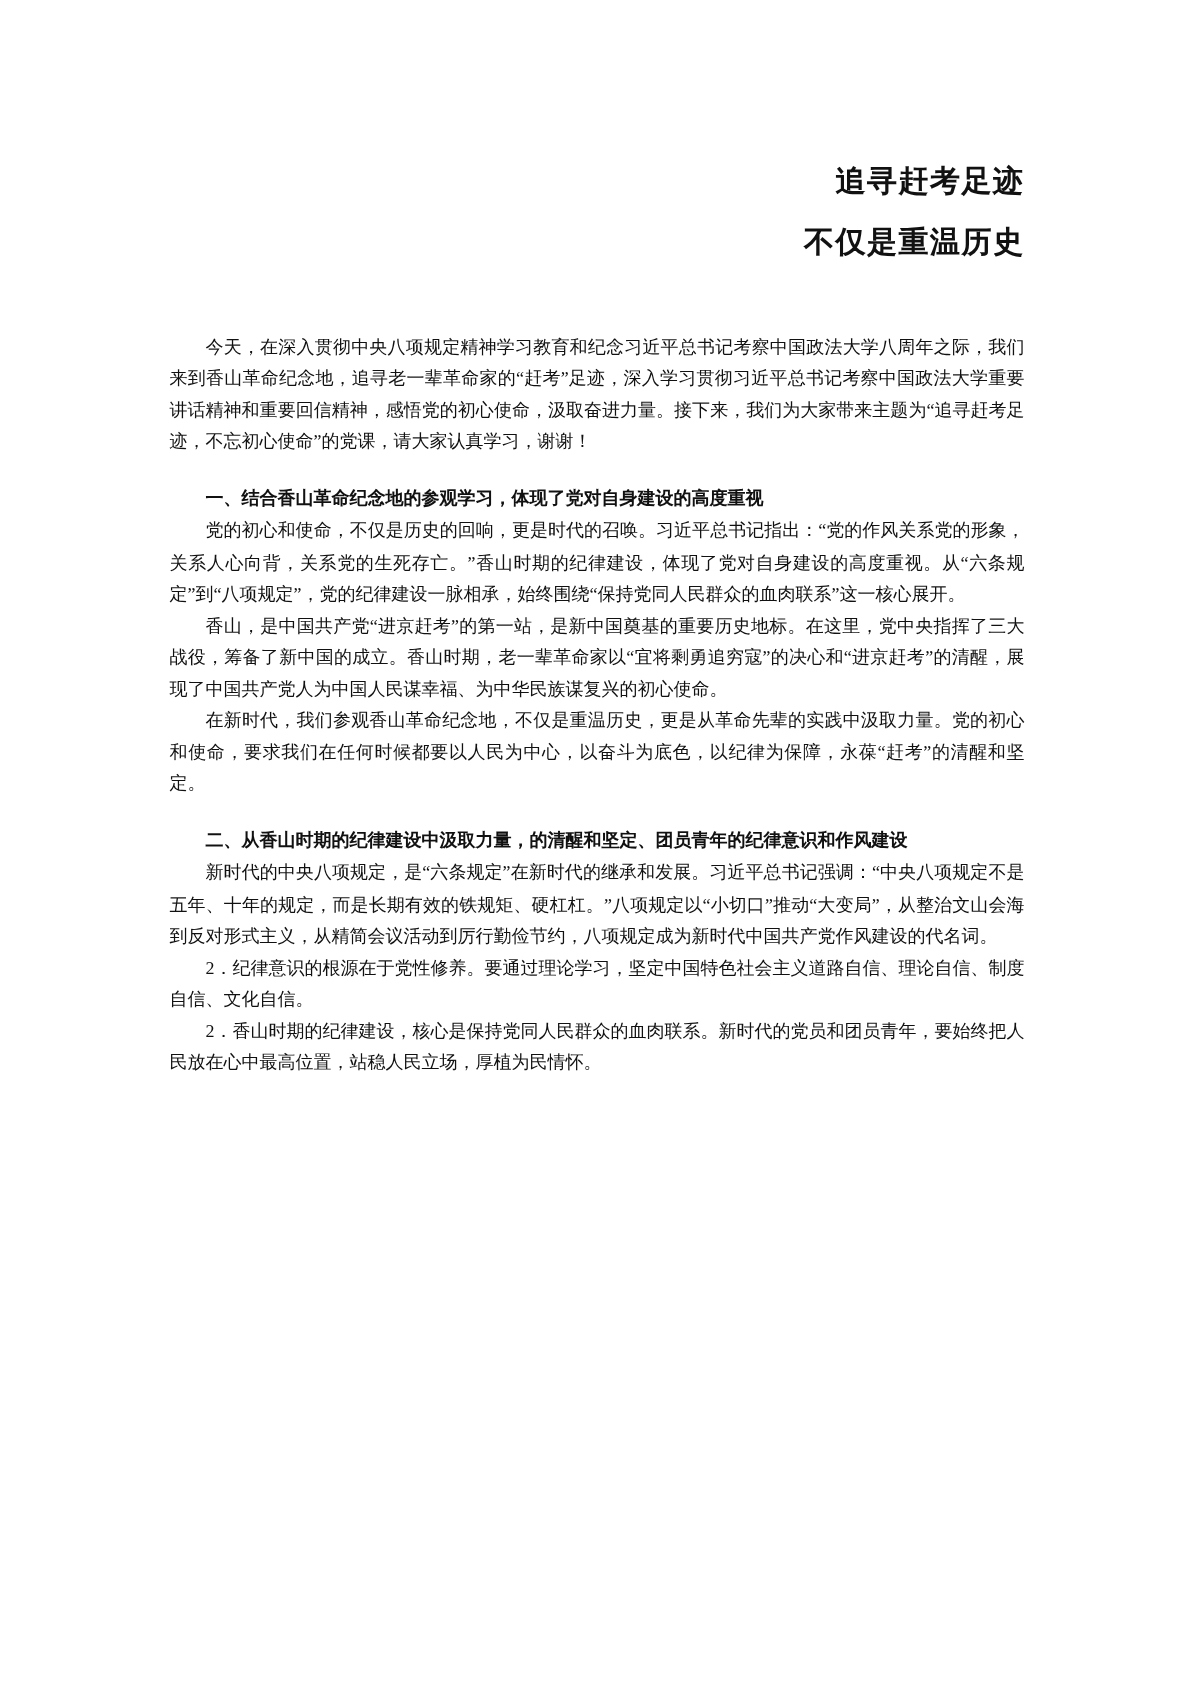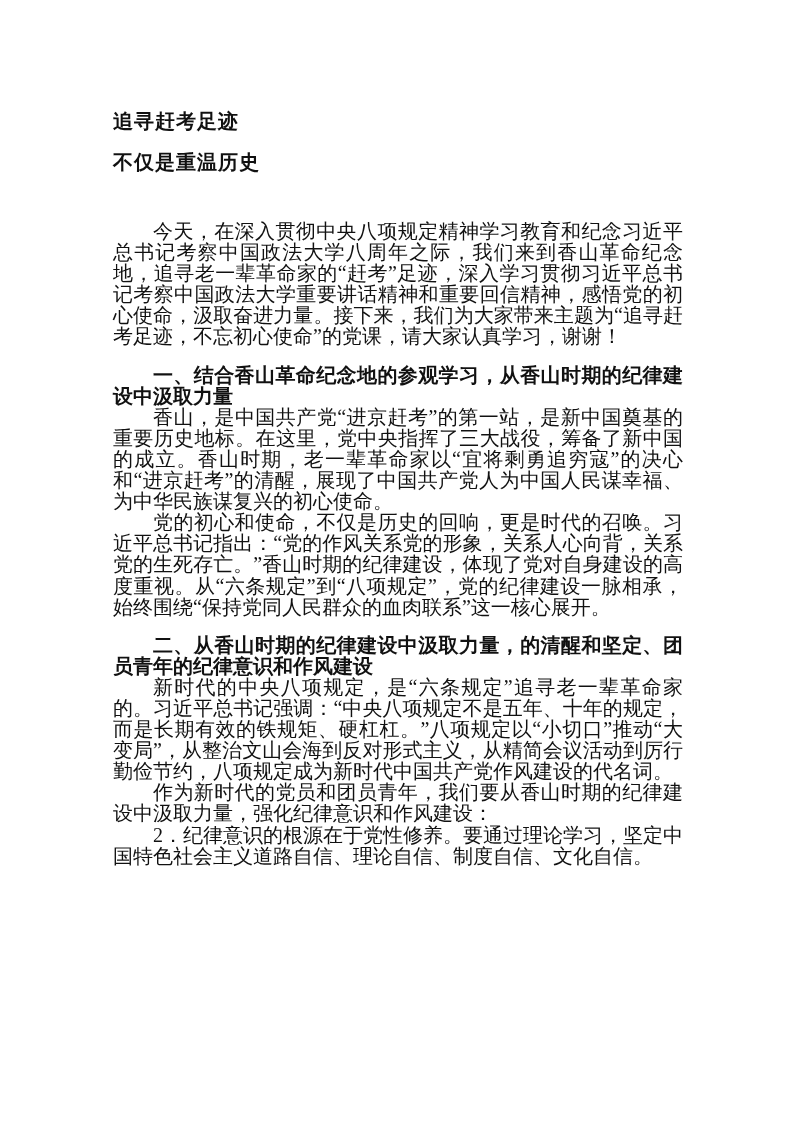--- a/index.html
+++ b/index.html
@@ -17,30 +17,30 @@
     color: #111111;
   }
   .content {
     position: absolute;
     left: 113px;
     top: 0;
     width: 570px;
   }
   .doc-title {
     margin-top: 101px;
-    text-align: left;
+    text-align: right;
     font-family: "Liberation Sans", "DejaVu Sans", sans-serif;
     font-weight: 700;
     font-size: 20px;
     line-height: 41px;
     letter-spacing: 1px;
   }
   .body-text {
     margin-top: 38px;
-    font-size: 20px;
+    font-size: 12px;
     line-height: 21.1px;
     text-align: justify;
     text-justify: inter-ideograph;
   }
   .body-text p {
     margin: 0;
     padding: 0;
     text-indent: 2em;
   }
   .section {
@@ -62,27 +62,28 @@
     <div class="doc-title">
       <div>追寻赶考足迹</div>
       <div>不仅是重温历史</div>
     </div>
 
     <div class="body-text">
 
       <p>今天，在深入贯彻中央八项规定精神学习教育和纪念习近平总书记考察中国政法大学八周年之际，我们来到香山革命纪念地，追寻老一辈革命家的“赶考”足迹，深入学习贯彻习近平总书记考察中国政法大学重要讲话精神和重要回信精神，感悟党的初心使命，汲取奋进力量。接下来，我们为大家带来主题为“追寻赶考足迹，不忘初心使命”的党课，请大家认真学习，谢谢！</p>
 
       <div class="section">
-        <p class="section-heading">一、结合香山革命纪念地的参观学习，从香山时期的纪律建设中汲取力量</p>
+        <p class="section-heading">一、结合香山革命纪念地的参观学习，体现了党对自身建设的高度重视</p>
+        <p>党的初心和使命，不仅是历史的回响，更是时代的召唤。习近平总书记指出：“党的作风关系党的形象，关系人心向背，关系党的生死存亡。”香山时期的纪律建设，体现了党对自身建设的高度重视。从“六条规定”到“八项规定”，党的纪律建设一脉相承，始终围绕“保持党同人民群众的血肉联系”这一核心展开。</p>
         <p>香山，是中国共产党“进京赶考”的第一站，是新中国奠基的重要历史地标。在这里，党中央指挥了三大战役，筹备了新中国的成立。香山时期，老一辈革命家以“宜将剩勇追穷寇”的决心和“进京赶考”的清醒，展现了中国共产党人为中国人民谋幸福、为中华民族谋复兴的初心使命。</p>
-        <p>党的初心和使命，不仅是历史的回响，更是时代的召唤。习近平总书记指出：“党的作风关系党的形象，关系人心向背，关系党的生死存亡。”香山时期的纪律建设，体现了党对自身建设的高度重视。从“六条规定”到“八项规定”，党的纪律建设一脉相承，始终围绕“保持党同人民群众的血肉联系”这一核心展开。</p>
+        <p>在新时代，我们参观香山革命纪念地，不仅是重温历史，更是从革命先辈的实践中汲取力量。党的初心和使命，要求我们在任何时候都要以人民为中心，以奋斗为底色，以纪律为保障，永葆“赶考”的清醒和坚定。</p>
       </div>
 
       <div class="section">
         <p class="section-heading">二、从香山时期的纪律建设中汲取力量，的清醒和坚定、团员青年的纪律意识和作风建设</p>
-        <p>新时代的中央八项规定，是“六条规定”追寻老一辈革命家的。习近平总书记强调：“中央八项规定不是五年、十年的规定，而是长期有效的铁规矩、硬杠杠。”八项规定以“小切口”推动“大变局”，从整治文山会海到反对形式主义，从精简会议活动到厉行勤俭节约，八项规定成为新时代中国共产党作风建设的代名词。</p>
-        <p>作为新时代的党员和团员青年，我们要从香山时期的纪律建设中汲取力量，强化纪律意识和作风建设：</p>
+        <p>新时代的中央八项规定，是“六条规定”在新时代的继承和发展。习近平总书记强调：“中央八项规定不是五年、十年的规定，而是长期有效的铁规矩、硬杠杠。”八项规定以“小切口”推动“大变局”，从整治文山会海到反对形式主义，从精简会议活动到厉行勤俭节约，八项规定成为新时代中国共产党作风建设的代名词。</p>
         <p>2．纪律意识的根源在于党性修养。要通过理论学习，坚定中国特色社会主义道路自信、理论自信、制度自信、文化自信。</p>
+        <p>2．香山时期的纪律建设，核心是保持党同人民群众的血肉联系。新时代的党员和团员青年，要始终把人民放在心中最高位置，站稳人民立场，厚植为民情怀。</p>
       </div>
 
     </div>
   </div>
 </div>
 
 </body></html>

